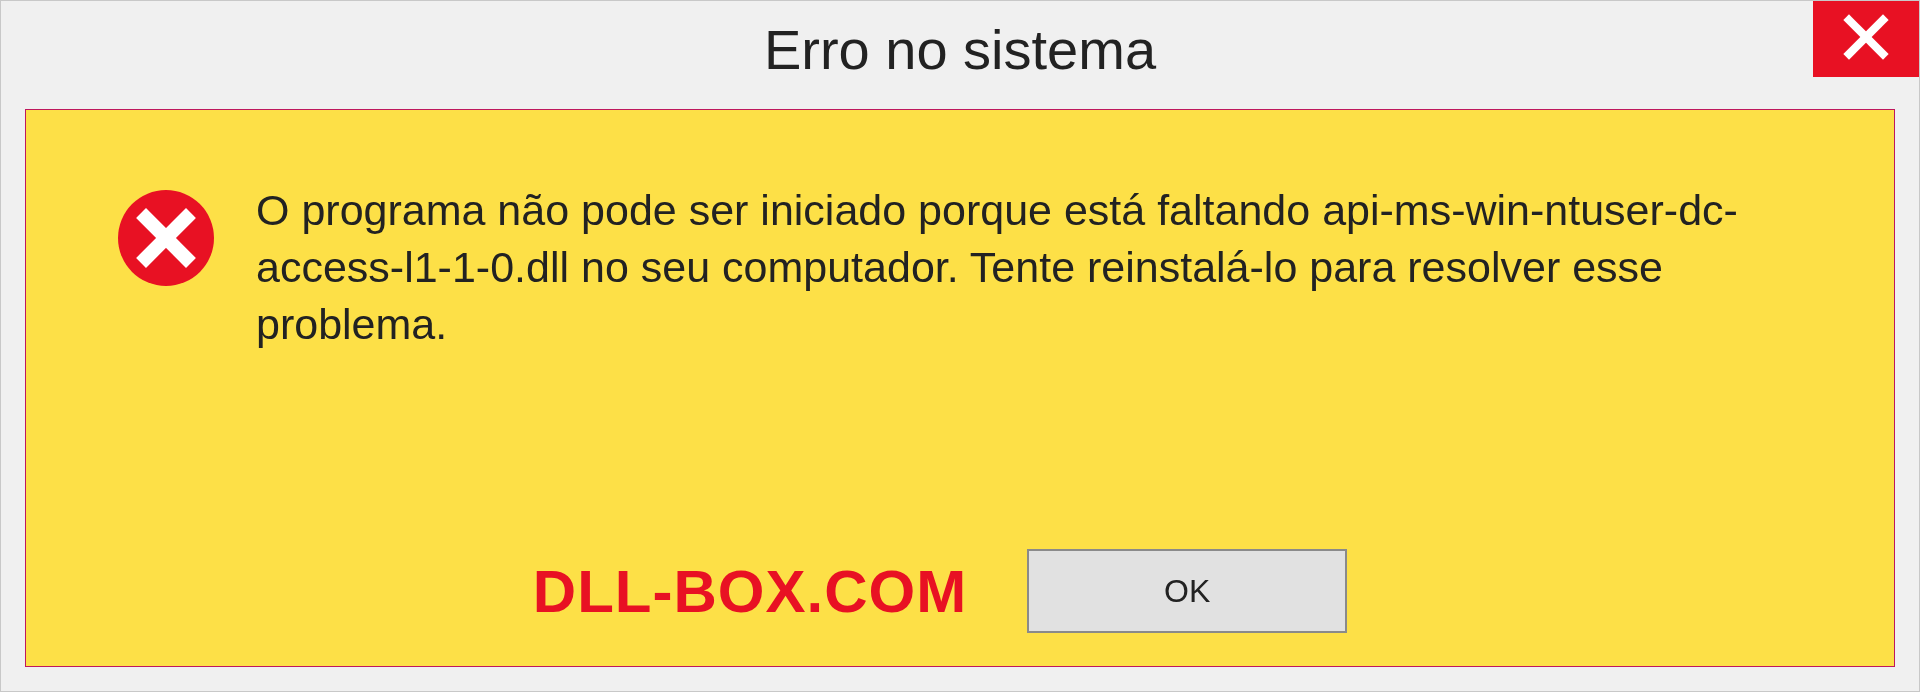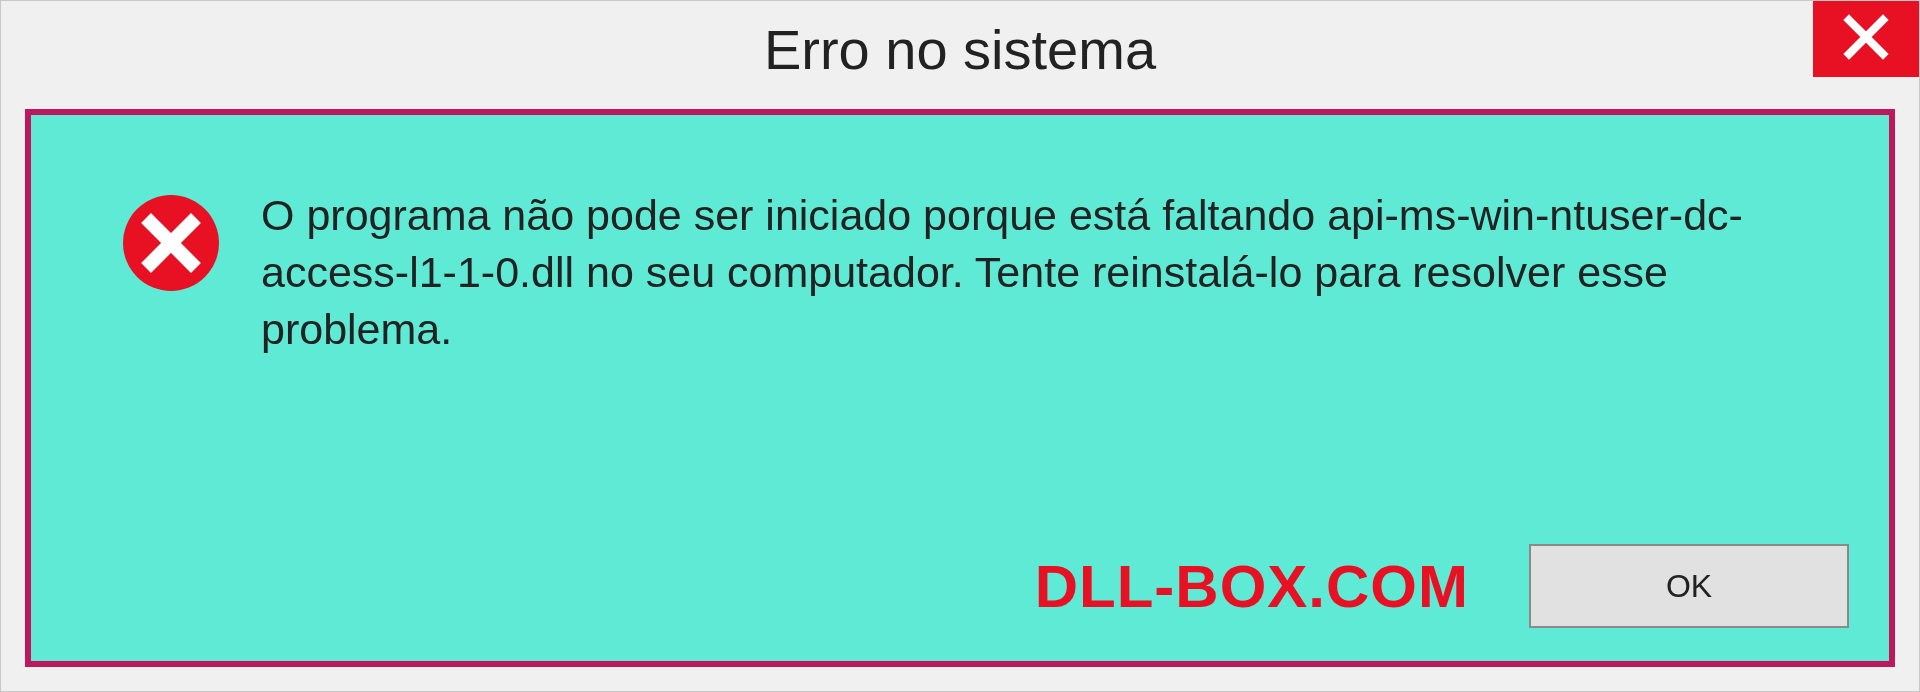--- a/index.html
+++ b/index.html
@@ -39,22 +39,22 @@
       display: flex;
       align-items: center;
       justify-content: center;
     }
     .content-panel {
       position: absolute;
       left: 24px;
       right: 24px;
       top: 108px;
       bottom: 24px;
-      background: #5eead4;
-      border: 6px solid #be185d;
+      background: #fde047;
+      border: 1px solid #be185d;
     }
     .message-row {
       position: absolute;
       left: 90px;
       right: 60px;
       top: 72px;
       display: flex;
       align-items: flex-start;
       gap: 40px;
     }
@@ -72,21 +72,21 @@
       font-weight: 400;
     }
     .footer-row {
       position: absolute;
       left: 0;
       right: 0;
       bottom: 0;
       height: 130px;
       display: flex;
       align-items: center;
-      justify-content: flex-end;
+      justify-content: center;
       padding: 0 40px 20px 0;
       gap: 60px;
     }
     .watermark {
       font-size: 60px;
       font-weight: 800;
       color: #e81123;
       letter-spacing: 1px;
       font-family: Arial, "Arial Black", sans-serif;
     }

